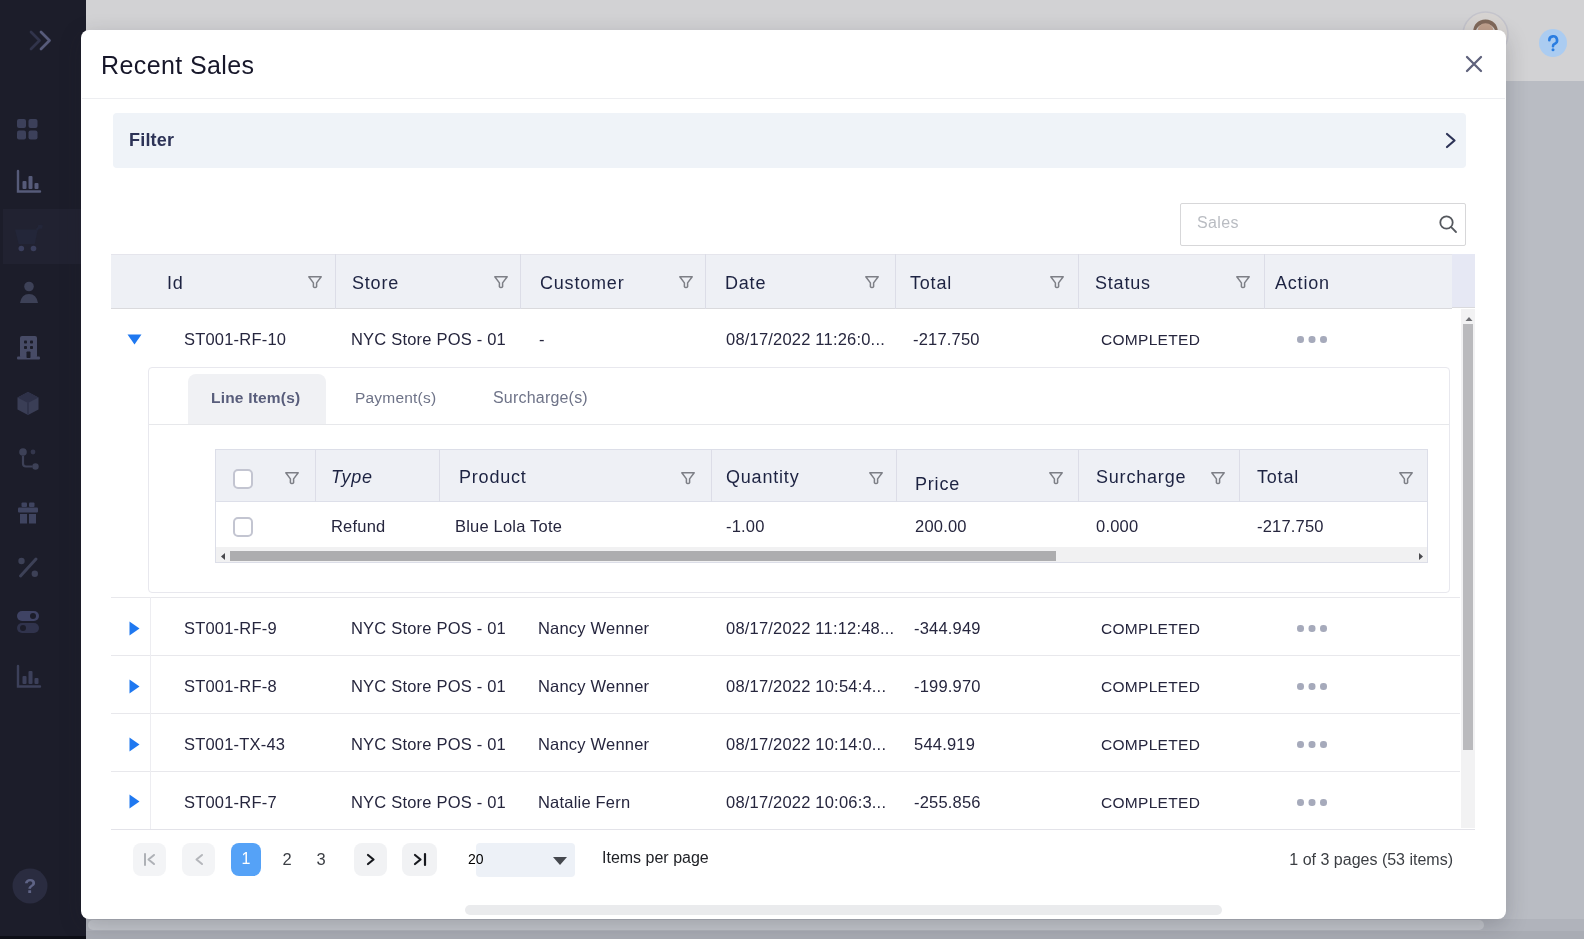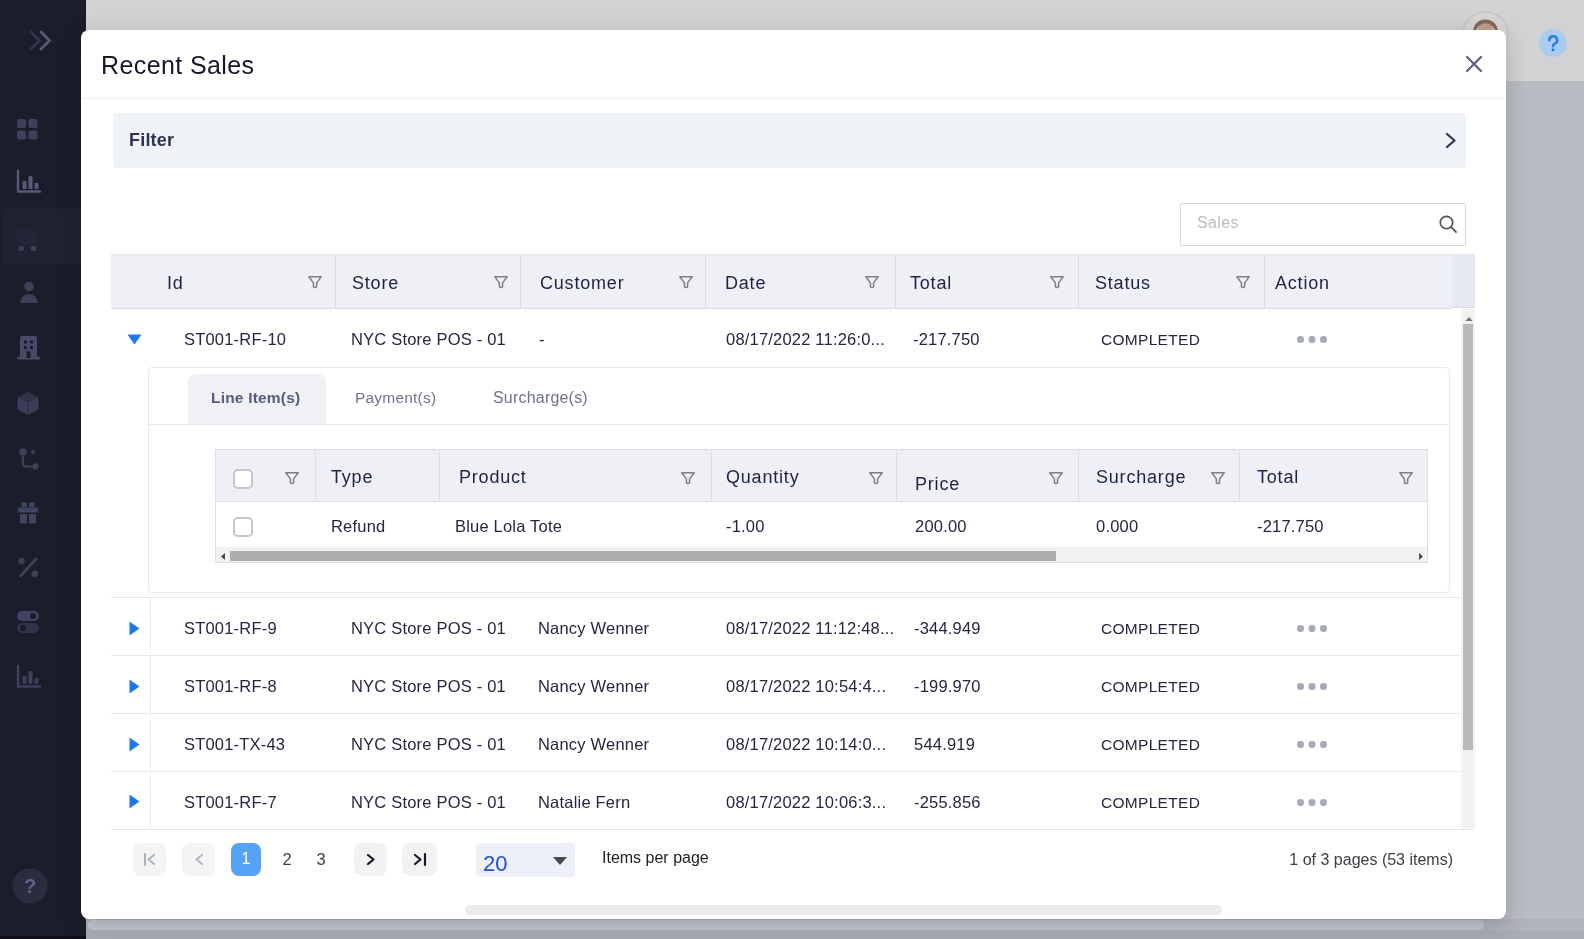--- a/index.html
+++ b/index.html
@@ -269,21 +269,21 @@
   <div class="cell" style="left:355px;top:389px;font-size:15.5px;color:#6e7388;letter-spacing:0.2px;">Payment(s)</div>
   <div class="cell" style="left:493px;top:389px;font-size:16px;color:#6e7388;letter-spacing:0.2px;">Surcharge(s)</div>
   <div class="hline" style="left:149px;top:423.5px;width:1300px;background:#e7e8eb;"></div>
 
   <div class="abs" style="left:215px;top:449px;width:1213px;height:114px;border:1px solid #dcdee8;"></div>
   <div class="abs" style="left:216px;top:450px;width:1211px;height:52px;background:#eef0f5;border-bottom:1px solid #dddfe9;"></div>
   <div class="abs cb" style="left:233px;top:469px;"></div>
   <svg class="abs funnel" style="left:284px;top:470px;">
       <use href="#fn"></use>
     </svg>
-  <div class="cell hdr" style="left:331px;top:467px;">Type</div>
+  <div class="cell hdr" style="left:331px;top:467px;font-style:italic;">Type</div>
   <div class="cell hdr" style="left:459px;top:467px;">Product</div>
   <svg class="abs funnel" style="left:680px;top:470px;">
       <use href="#fn"></use>
     </svg>
   <div class="cell hdr" style="left:726px;top:467px;">Quantity</div>
   <svg class="abs funnel" style="left:868px;top:470px;">
       <use href="#fn"></use>
     </svg>
   <div class="cell hdr" style="left:915px;top:467px;margin-top:7px;">Price</div>
   <svg class="abs funnel" style="left:1048px;top:470px;">
@@ -340,21 +340,21 @@
   <div class="abs pbtn" style="left:306px;width:30px;color:#3c3f45;text-align:center;line-height:32px;font-size:16.5px;">3</div>
   <div class="abs pbtn" style="left:354px;background:#f1f2f4;"></div>
   <svg class="abs" style="left:363px;top:852px;" width="15" height="15" viewBox="0 0 15 15">
       <path d="M5 3 L10.5 7.5 L5 12" stroke="#17191e" stroke-width="2.2" fill="none" stroke-linecap="round" stroke-linejoin="round"></path>
     </svg>
   <div class="abs pbtn" style="left:402px;width:35px;background:#f1f2f4;"></div>
   <svg class="abs" style="left:412px;top:852px;" width="16" height="15" viewBox="0 0 16 15">
       <path d="M3 3 L8.5 7.5 L3 12 M13 2 V13" stroke="#17191e" stroke-width="2.2" fill="none" stroke-linecap="round" stroke-linejoin="round"></path>
     </svg>
   <div class="abs" style="left:476px;top:843px;width:99px;height:34px;background:#edf1f7;border-radius:4px;"></div>
-  <div class="cell" style="left:483px;top:851px;font-size:22px;color:#1d4ed8;">20</div>
+  <div class="cell" style="left:468px;top:851px;font-size:14px;color:#000000;">20</div>
   <svg class="abs" style="left:552px;top:856px;" width="16" height="10" viewBox="0 0 16 10">
       <path d="M1 1 L8 9 L15 1 Z" fill="#45484e"></path>
     </svg>
   <div class="cell" style="left:602px;top:849px;font-size:16px;color:#202227;">Items per page</div>
   <div class="cell" style="right:131px;top:851px;font-size:16px;color:#3b3e43;">1 of 3 pages (53 items)</div>
 
   <div class="abs" style="left:465px;top:905px;width:757px;height:10px;border-radius:5px;background:#eaebed;"></div>
 
 </div>
 

